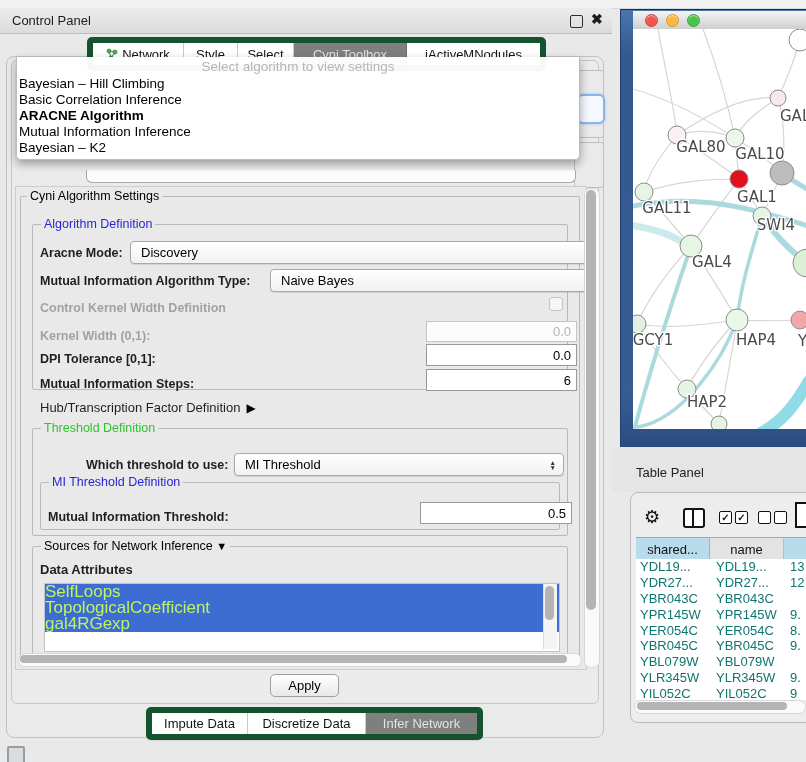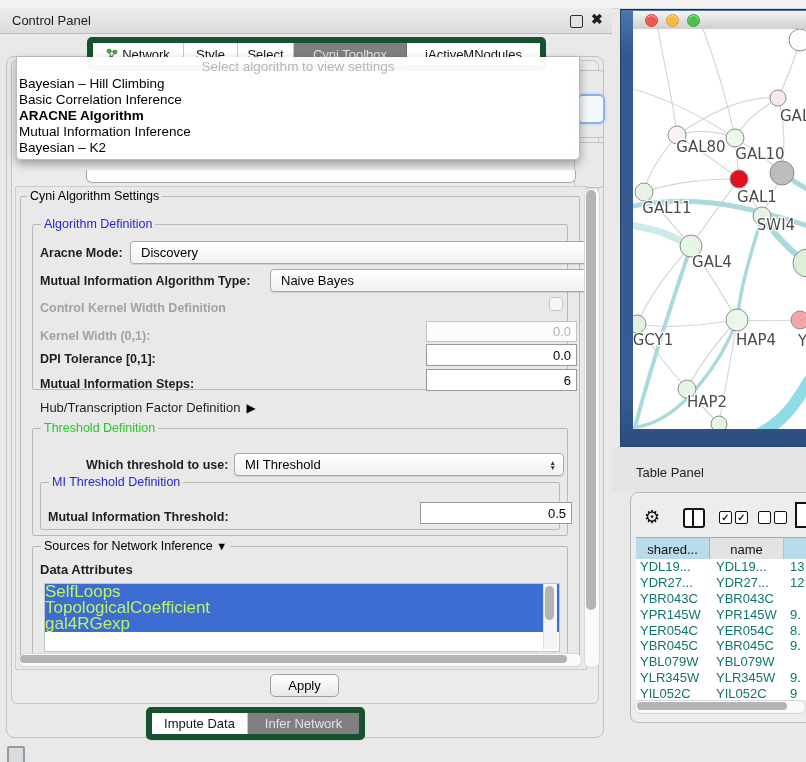--- a/index.html
+++ b/index.html
@@ -215,20 +215,23 @@
 
 <div class="abs vtrack" id="main-vtrack"></div>
 <div class="abs vthumb" id="main-vthumb"></div>
 <div class="abs vtrack" id="main-htrack"></div>
 <div class="abs vthumb" id="main-hthumb"></div>
 
 <div class="abs" id="apply-btn">Apply</div>
 <div class="abs seg" id="bottom-tabs">
     <div class="tab" style="width: 95px;">
       <span>Impute Data</span>
+    </div>
+    <div class="tab" style="width: 117px;">
+      <span>Discretize Data</span>
     </div>
     <div class="tab sel" style="width: 111px;">
       <span>Infer Network</span>
     </div>
   </div>
 <div class="abs" id="mini-dock"></div>
 
 <div class="abs" id="algo-popup">
   <div id="algo-hint">Select algorithm to view settings</div>
   <div id="algo-items">

